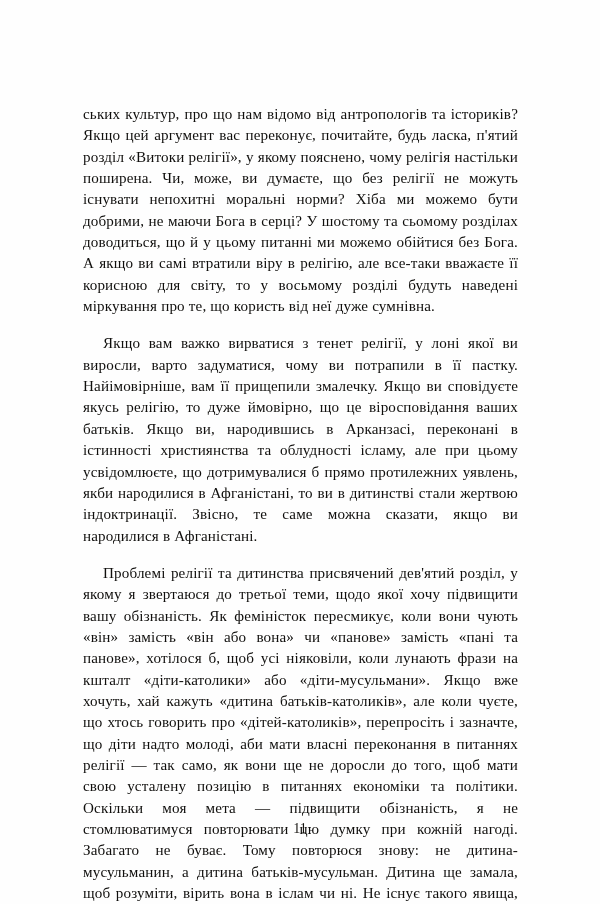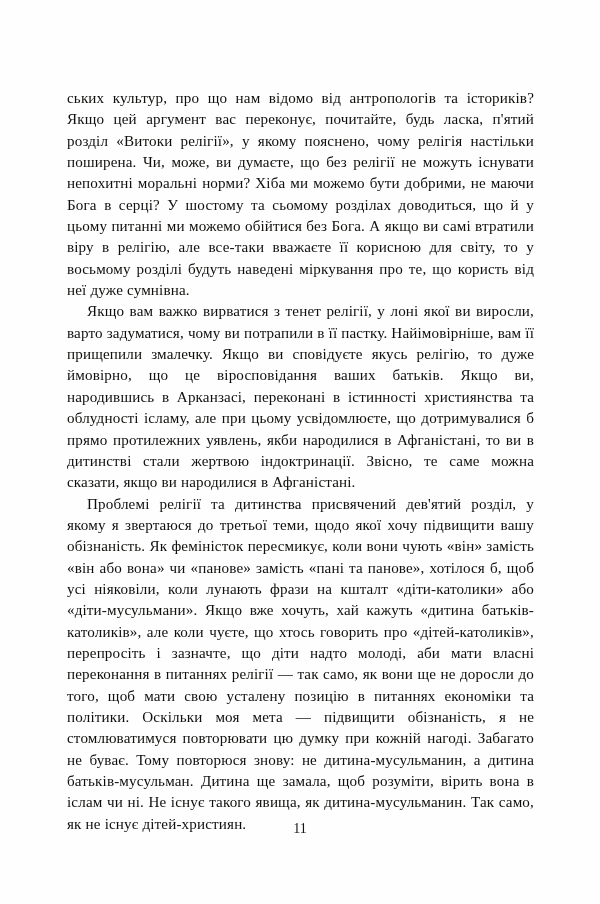--- a/index.html
+++ b/index.html
@@ -32,21 +32,21 @@
     text-align: justify;
     text-justify: inter-word;
     font-size: 15.1px;
     line-height: 21.35px;
     letter-spacing: 0.01em;
     word-spacing: 0.005em;
     -webkit-font-smoothing: antialiased;
   }
 
   .para {
-    margin: 0;
+    margin: 16px;
     padding: 0;
     text-indent: 20px;
     text-align: justify;
     hyphens: manual;
   }
 
   .para.first {
     text-indent: 0;
   }
 

